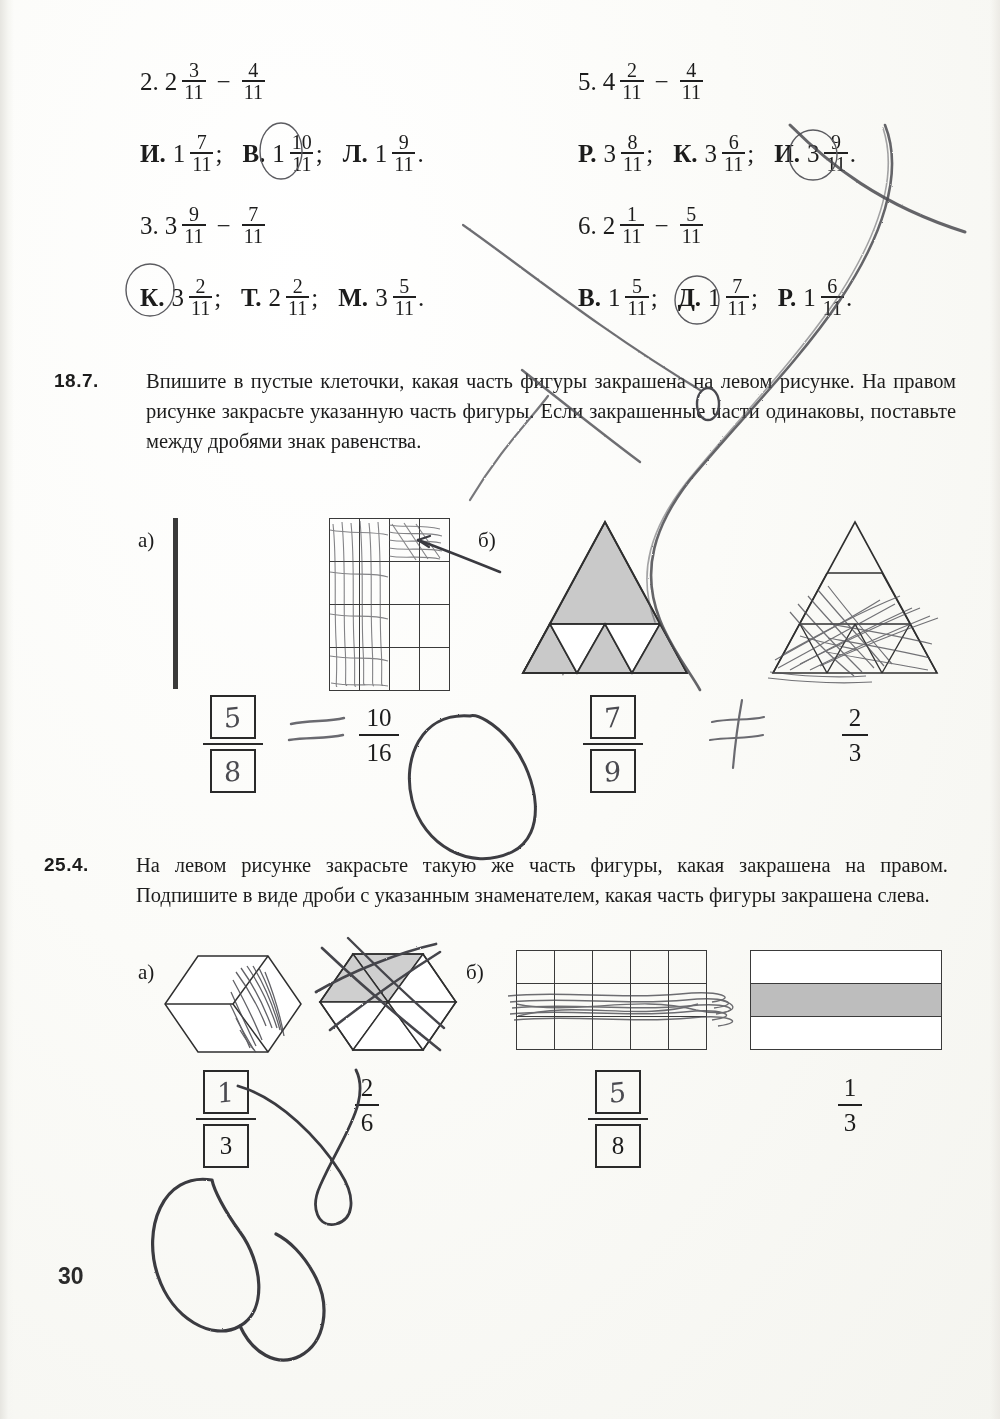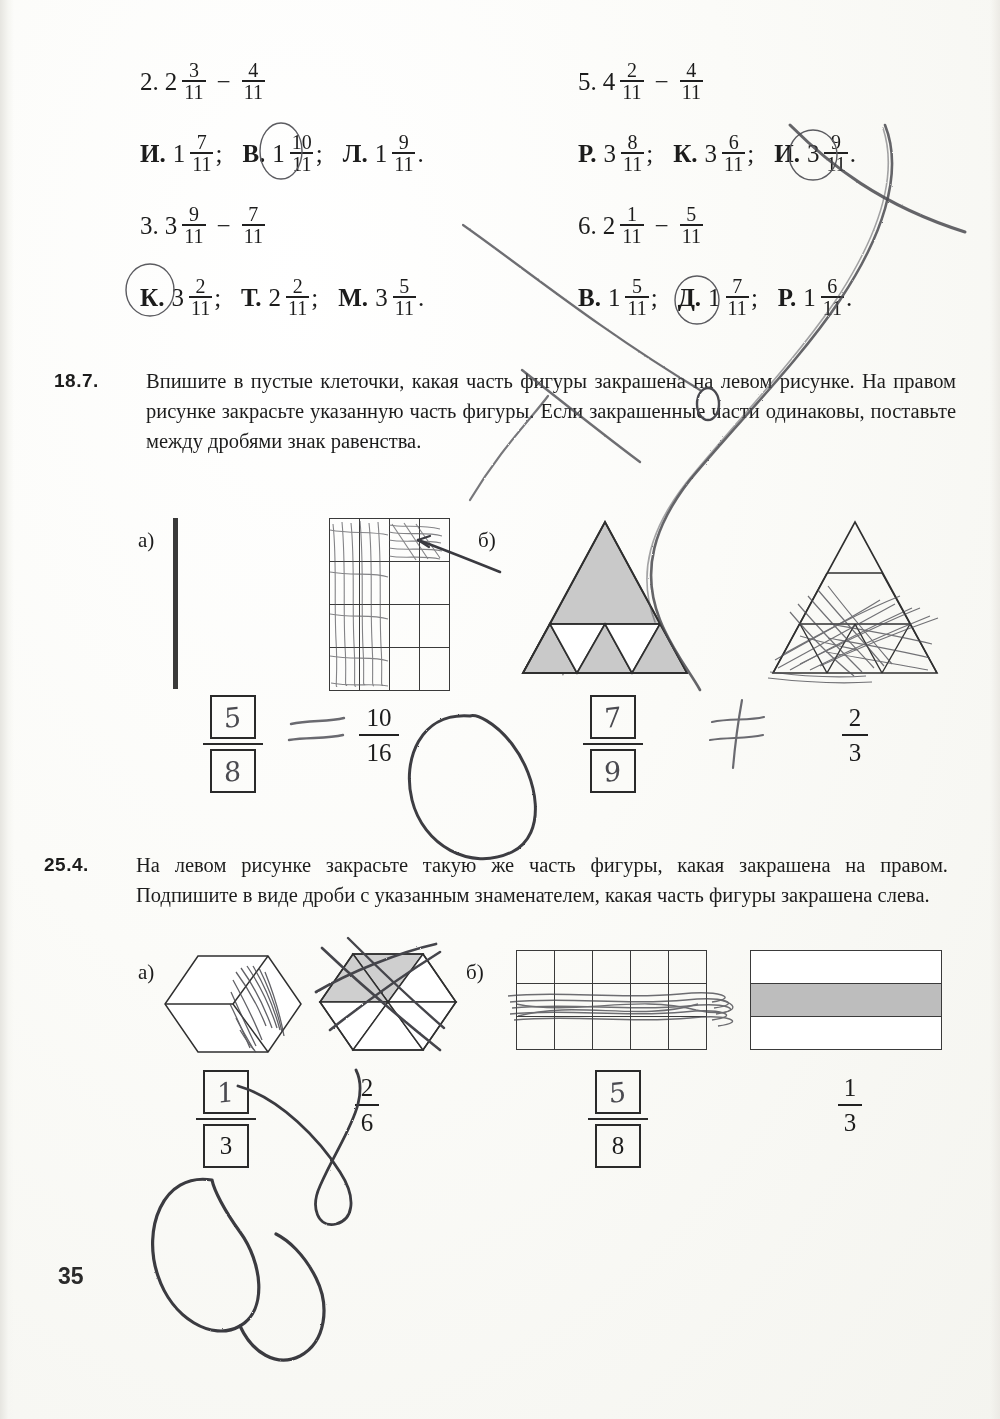--- a/index.html
+++ b/index.html
@@ -682,13 +682,13 @@
     <path d="M516,1004 C576,1016 636,994 696,1010 C730,1018 746,1006 720,1000" fill="none"></path>
     <path d="M518,1016 C578,1000 638,1022 698,1004" fill="none"></path>
   </g>
 
   <g stroke="#3a3a40" fill="none" stroke-linecap="round" filter="url(#rough2)">
     <path d="M212,1180 C162,1172 142,1230 158,1276 C172,1318 212,1342 240,1326 C268,1310 262,1262 240,1232 C224,1210 214,1190 212,1180" stroke-width="3.2"></path>
     <path d="M240,1326 C252,1352 276,1368 300,1356 C326,1342 330,1306 316,1278 C304,1254 288,1240 276,1234" stroke-width="3.2"></path>
   </g>
 </svg>
 
-<div class="page-no">35</div>
+<div class="page-no">30</div>
 
 </body></html>

